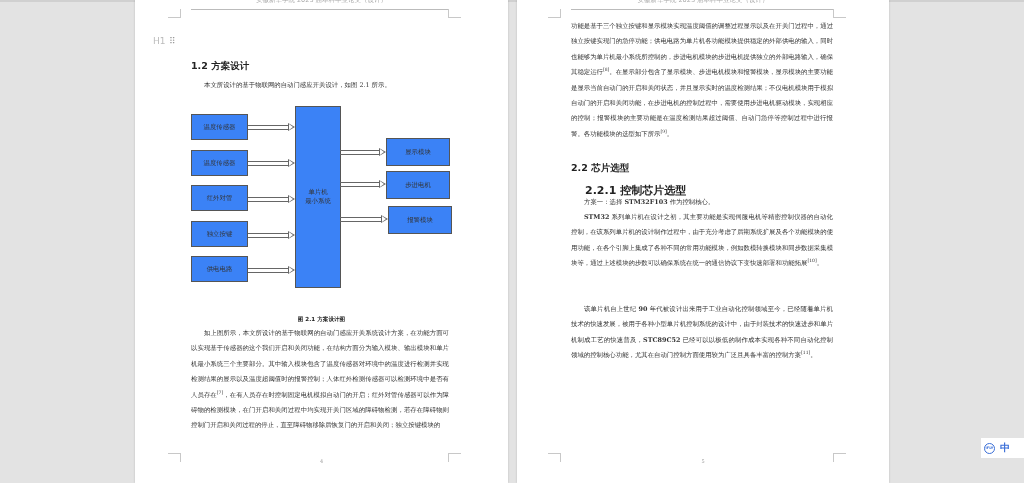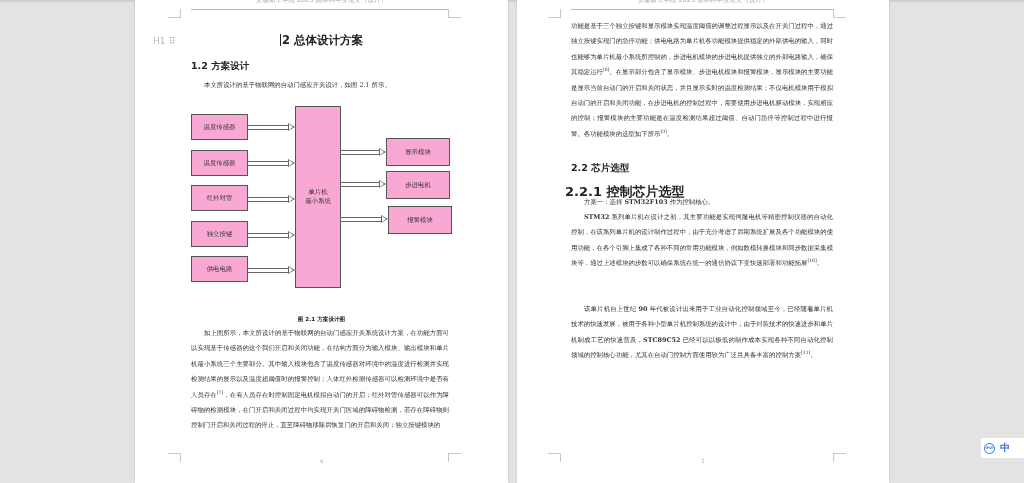--- a/index.html
+++ b/index.html
@@ -47,21 +47,21 @@
   .para {
     position:absolute; font-size:6.4px; line-height:15.4px; color:#333;
     text-align:justify; text-indent:13px;
   }
   .para.noindent { text-indent:0; }
   .para b { font-weight:bold; }
   sup { font-size:4.5px; vertical-align:3px; line-height:0; }
 
   
   .dg-box {
-    position:absolute; border:1px solid #555; background:#f9a8d4;
+    position:absolute; border:1px solid #555; background:#3b82f6;
     font-size:6.4px; color:#333; display:flex; align-items:center; justify-content:center;
     text-align:center;
   }
   .dg-arrow { position:absolute; height:5px; }
   .dg-arrow .shaft { position:absolute; left:0; top:0; height:3px; border-top:1px solid #666; border-bottom:1px solid #666; }
   .dg-arrow .head {
     position:absolute; top:-2px; width:0; height:0;
     border-top:4.5px solid transparent; border-bottom:4.5px solid transparent; border-left:7px solid #666;
   }
   .dg-arrow .head::after {
@@ -90,21 +90,20 @@
 <div class="topshade"></div>
 
 <div class="page" id="page-left">
   <div class="hdr-text">安徽新华学院 2023 届本科毕业论文（设计）</div>
   <div class="hdr-line" style="left:56px;width:257px;"></div>
   <div class="corner tl" style="left:33px;top:9px;"></div>
   <div class="corner tr" style="left:313px;top:9px;"></div>
 
   <span class="h1tag">H1</span>
   <span class="drag">⠿</span>
-  <div class="h1"><span class="caret"></span><span>2 总体设计方案</span></div>
 
   <div class="h2" style="left:56px;top:60px;">1.2 方案设计</div>
   <div class="para" style="left:56px;top:78px;width:258px;">本文所设计的基于物联网的自动门感应开关设计，如图 2.1 所示。</div>
 
   <div>
     <div class="dg-box" style="left:56px;top:114px;width:55px;height:24px;">温度传感器</div>
     <div class="dg-box" style="left:56px;top:150px;width:55px;height:24px;">温度传感器</div>
     <div class="dg-box" style="left:56px;top:185px;width:55px;height:24px;">红外对管</div>
     <div class="dg-box" style="left:56px;top:221px;width:55px;height:24px;">独立按键</div>
     <div class="dg-box" style="left:56px;top:256px;width:55px;height:24px;">供电电路</div>
@@ -164,21 +163,21 @@
 
 <div class="page" id="page-right">
   <div class="hdr-text">安徽新华学院 2023 届本科毕业论文（设计）</div>
   <div class="hdr-line" style="left:54px;width:262px;"></div>
   <div class="corner tl" style="left:31px;top:9px;"></div>
   <div class="corner tr" style="left:316px;top:9px;"></div>
 
   <div class="para noindent" style="left:54px;top:19px;width:262px;"><span>功能是基于三个独立按键和显示模块实现温度阈值的调整过程显示以及在开关门过程中，通过独立按键实现门的急停功能；供电电路为单片机各功能模块提供稳定的外部供电的输入，同时也能够为单片机最小系统所控制的，步进电机模块的步进电机提供独立的外部电路输入，确保其稳定运行</span><sup>[8]</sup><span>。在显示部分包含了显示模块、步进电机模块和报警模块，显示模块的主要功能是显示当前自动门的开启和关闭状态，并且显示实时的温度检测结果；不仅电机模块用于模拟自动门的开启和关闭功能，在步进电机的控制过程中，需要使用步进电机驱动模块，实现相应的控制；报警模块的主要功能是在温度检测结果超过阈值、自动门急停等控制过程中进行报警。各功能模块的选型如下所示</span><sup>[9]</sup><span>。</span></div>
 
   <div class="h2" style="left:54px;top:162px;text-align:center;">2.2 芯片选型</div>
-  <div class="h2" style="left:48px;top:183px;font-size:13px;">2.2.1 控制芯片选型</div>
+  <div class="h2" style="left:68px;top:183px;font-size:11px;">2.2.1 控制芯片选型</div>
 
   <div class="para" style="left:54px;top:195px;width:262px;"><span>方案一：选择 </span><b>STM32F103</b><span> 作为控制核心。</span></div>
 
   <div class="para" style="left:54px;top:210px;width:262px;"><b>STM32</b><span> 系列单片机在设计之初，其主要功能是实现伺服电机等精密控制仪器的自动化控制，在该系列单片机的设计制作过程中，由于充分考虑了后期系统扩展及各个功能模块的使用功能，在各个引脚上集成了各种不同的常用功能模块，例如数模转换模块和同步数据采集模块等，通过上述模块的步数可以确保系统在统一的通信协议下变快速部署和功能拓展</span><sup>[10]</sup><span>。</span></div>
 
 
   <div class="para" style="left:54px;top:302px;width:262px;"><span>该单片机自上世纪 </span><b>90</b><span> 年代被设计出来用于工业自动化控制领域至今，已经随着单片机技术的快速发展，被用于各种小型单片机控制系统的设计中，由于封装技术的快速进步和单片机制成工艺的快速普及，</span><b>STC89C52</b><span> 已经可以以极低的制作成本实现各种不同自动化控制领域的控制核心功能，尤其在自动门控制方面使用较为广泛且具备丰富的控制方案</span><sup>[11]</sup><span>。</span></div>
 
 
   <div class="corner bl" style="left:31px;top:453px;"></div>

